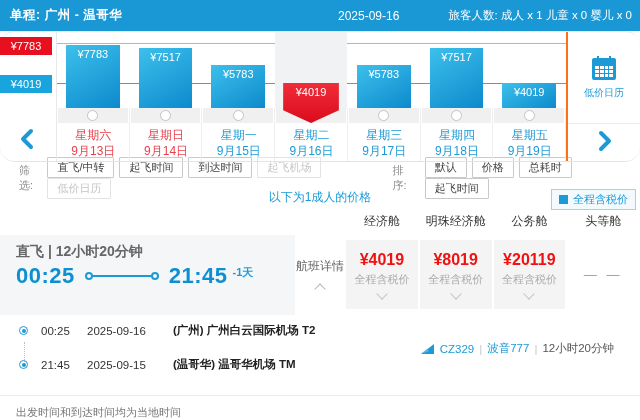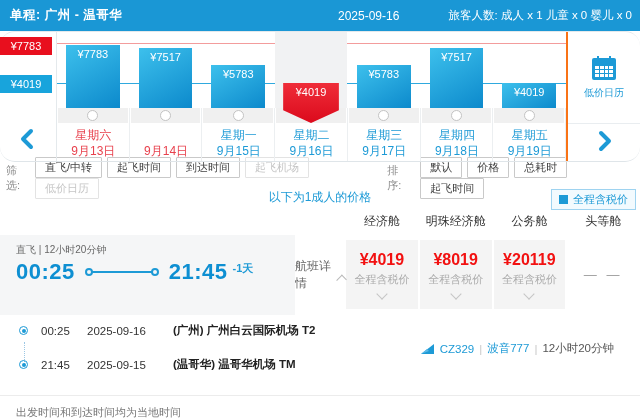--- a/index.html
+++ b/index.html
@@ -45,53 +45,53 @@
   .cal-icon{position:absolute;left:24px;top:26px;width:24px;height:22px;background:#1d9ad6;border-radius:2px;padding:0;}
   .cal-icon .hang{position:absolute;top:-2px;width:2px;height:5px;background:#1d9ad6;}
   .cal-grid{position:absolute;left:3px;right:3px;top:8px;bottom:3px;display:grid;
             grid-template-columns:repeat(4,1fr);grid-template-rows:repeat(3,1fr);gap:1px;}
   .cal-grid i{background:#fff;}
   .cal-txt{position:absolute;top:54px;width:100%;text-align:center;color:#1d9ad6;font-size:10px;}
   .rp-div{position:absolute;top:91px;left:0;right:0;height:1px;background:#e9edf0;}
   .next-arrow{position:absolute;left:28px;top:98px;width:18px;height:22px;}
 
   
-  .filterbar{height:23px;display:flex;align-items:center;padding:4px 0 0 6px;}
+  .filterbar{height:23px;display:flex;align-items:center;padding:4px 0 0 19px;}
   .flabel{color:#888;font-size:11px;margin-right:4px;}
   .fbtn{border:1px solid #c9c9c9;background:#fff;color:#444;font-size:11px;padding:2px 9px;margin-right:5px;
         border-radius:1px;cursor:pointer;font-family:inherit;}
   .fbtn.dis{color:#c6c6c6;border-color:#e3e3e3;cursor:default;}
   .sortlabel{color:#888;font-size:11px;margin:0 8px 0 6px;}
 
   
   .noterow{height:19px;position:relative;text-align:center;}
   .pricenote{color:#1d9ad6;font-size:12px;line-height:17px;}
   .taxbox{position:absolute;right:4px;top:0;border:1px solid #9ed3f0;background:#f2fafe;color:#1d9ad6;
           font-size:11px;padding:2px 7px;display:flex;align-items:center;cursor:pointer;}
   .taxbox .sq{width:9px;height:9px;background:#1d9ad6;display:inline-block;margin-right:5px;}
 
   
   .cabinrow{height:27px;display:flex;padding-left:345px;align-items:center;}
   .cabinrow .cb{flex:1;text-align:center;color:#333;font-size:12px;}
 
   
   .card{height:80px;display:flex;}
   .f-info{width:295px;background:#f5f6f7;position:relative;padding:8px 0 0 16px;box-sizing:border-box;}
-  .f-type{color:#666;font-size:10px;}
+  .f-type{color:#666;font-size:14px;font-weight:bold;}
   .f-times{display:flex;align-items:center;margin-top:2px;}
   .t-big{font-size:22px;font-weight:bold;color:#0e8fd2;letter-spacing:.5px;}
   .t-path{width:66px;height:2px;background:#1d9ad6;margin:0 14px;position:relative;}
   .t-path::before,.t-path::after{content:"";position:absolute;top:-3px;width:4px;height:4px;border:2px solid #1d9ad6;
         border-radius:50%;background:#f5f6f7;}
   .t-path::before{left:-4px;} .t-path::after{right:-4px;}
   .t-day{color:#1d9ad6;font-size:11px;font-weight:bold;margin-left:5px;position:relative;top:-4px;}
   .f-airports{display:flex;margin-top:0;}
   .ap{font-size:11px;color:#333;}
   .ap.dep{width:146px;} 
-  .f-detailcol{width:50px;background:#fff;display:flex;align-items:center;justify-content:center;cursor:pointer;}
+  .f-detailcol{width:50px;background:#fff;display:flex;flex-direction:column;align-items:center;justify-content:center;cursor:pointer;}
   .f-detailcol .lbl{color:#666;font-size:12px;}
   .chev-up{width:7px;height:7px;border-left:1px solid #b9b9b9;border-top:1px solid #b9b9b9;transform:rotate(45deg);margin-top:10px;}
   .fares{flex:1;display:flex;}
   .fare-cell{flex:1;margin:5px 1px 6px;background:#f4f4f4;display:flex;flex-direction:column;align-items:center;
              justify-content:center;cursor:pointer;}
   .fare-cell.na{background:transparent;cursor:default;}
   .fp{color:#f21111;font-size:16px;font-weight:bold;}
   .fn{color:#ababab;font-size:11px;margin-top:3px;}
   .chev-dn{width:7px;height:7px;border-right:1px solid #c5c5c5;border-bottom:1px solid #c5c5c5;transform:rotate(45deg);margin-top:3px;}
   .fdash{color:#9a9a9a;font-size:13px;letter-spacing:3px;}
@@ -147,20 +147,21 @@
               <span class="radio"></span>
             </div>
             <div class="wd red-t">星期六</div>
             <div class="dt red-t">9月13日</div>
           </div>
           <div class="day-col">
             <div class="bar" style="top:16px">¥7517</div>
             <div class="radio-cell">
               <span class="radio"></span>
             </div>
+            <div class="wd red-t">星期日</div>
             <div class="dt red-t">9月14日</div>
           </div>
           <div class="day-col">
             <div class="bar" style="top:33px">¥5783</div>
             <div class="radio-cell">
               <span class="radio"></span>
             </div>
             <div class="wd blue-t">星期一</div>
             <div class="dt blue-t">9月15日</div>
           </div>

